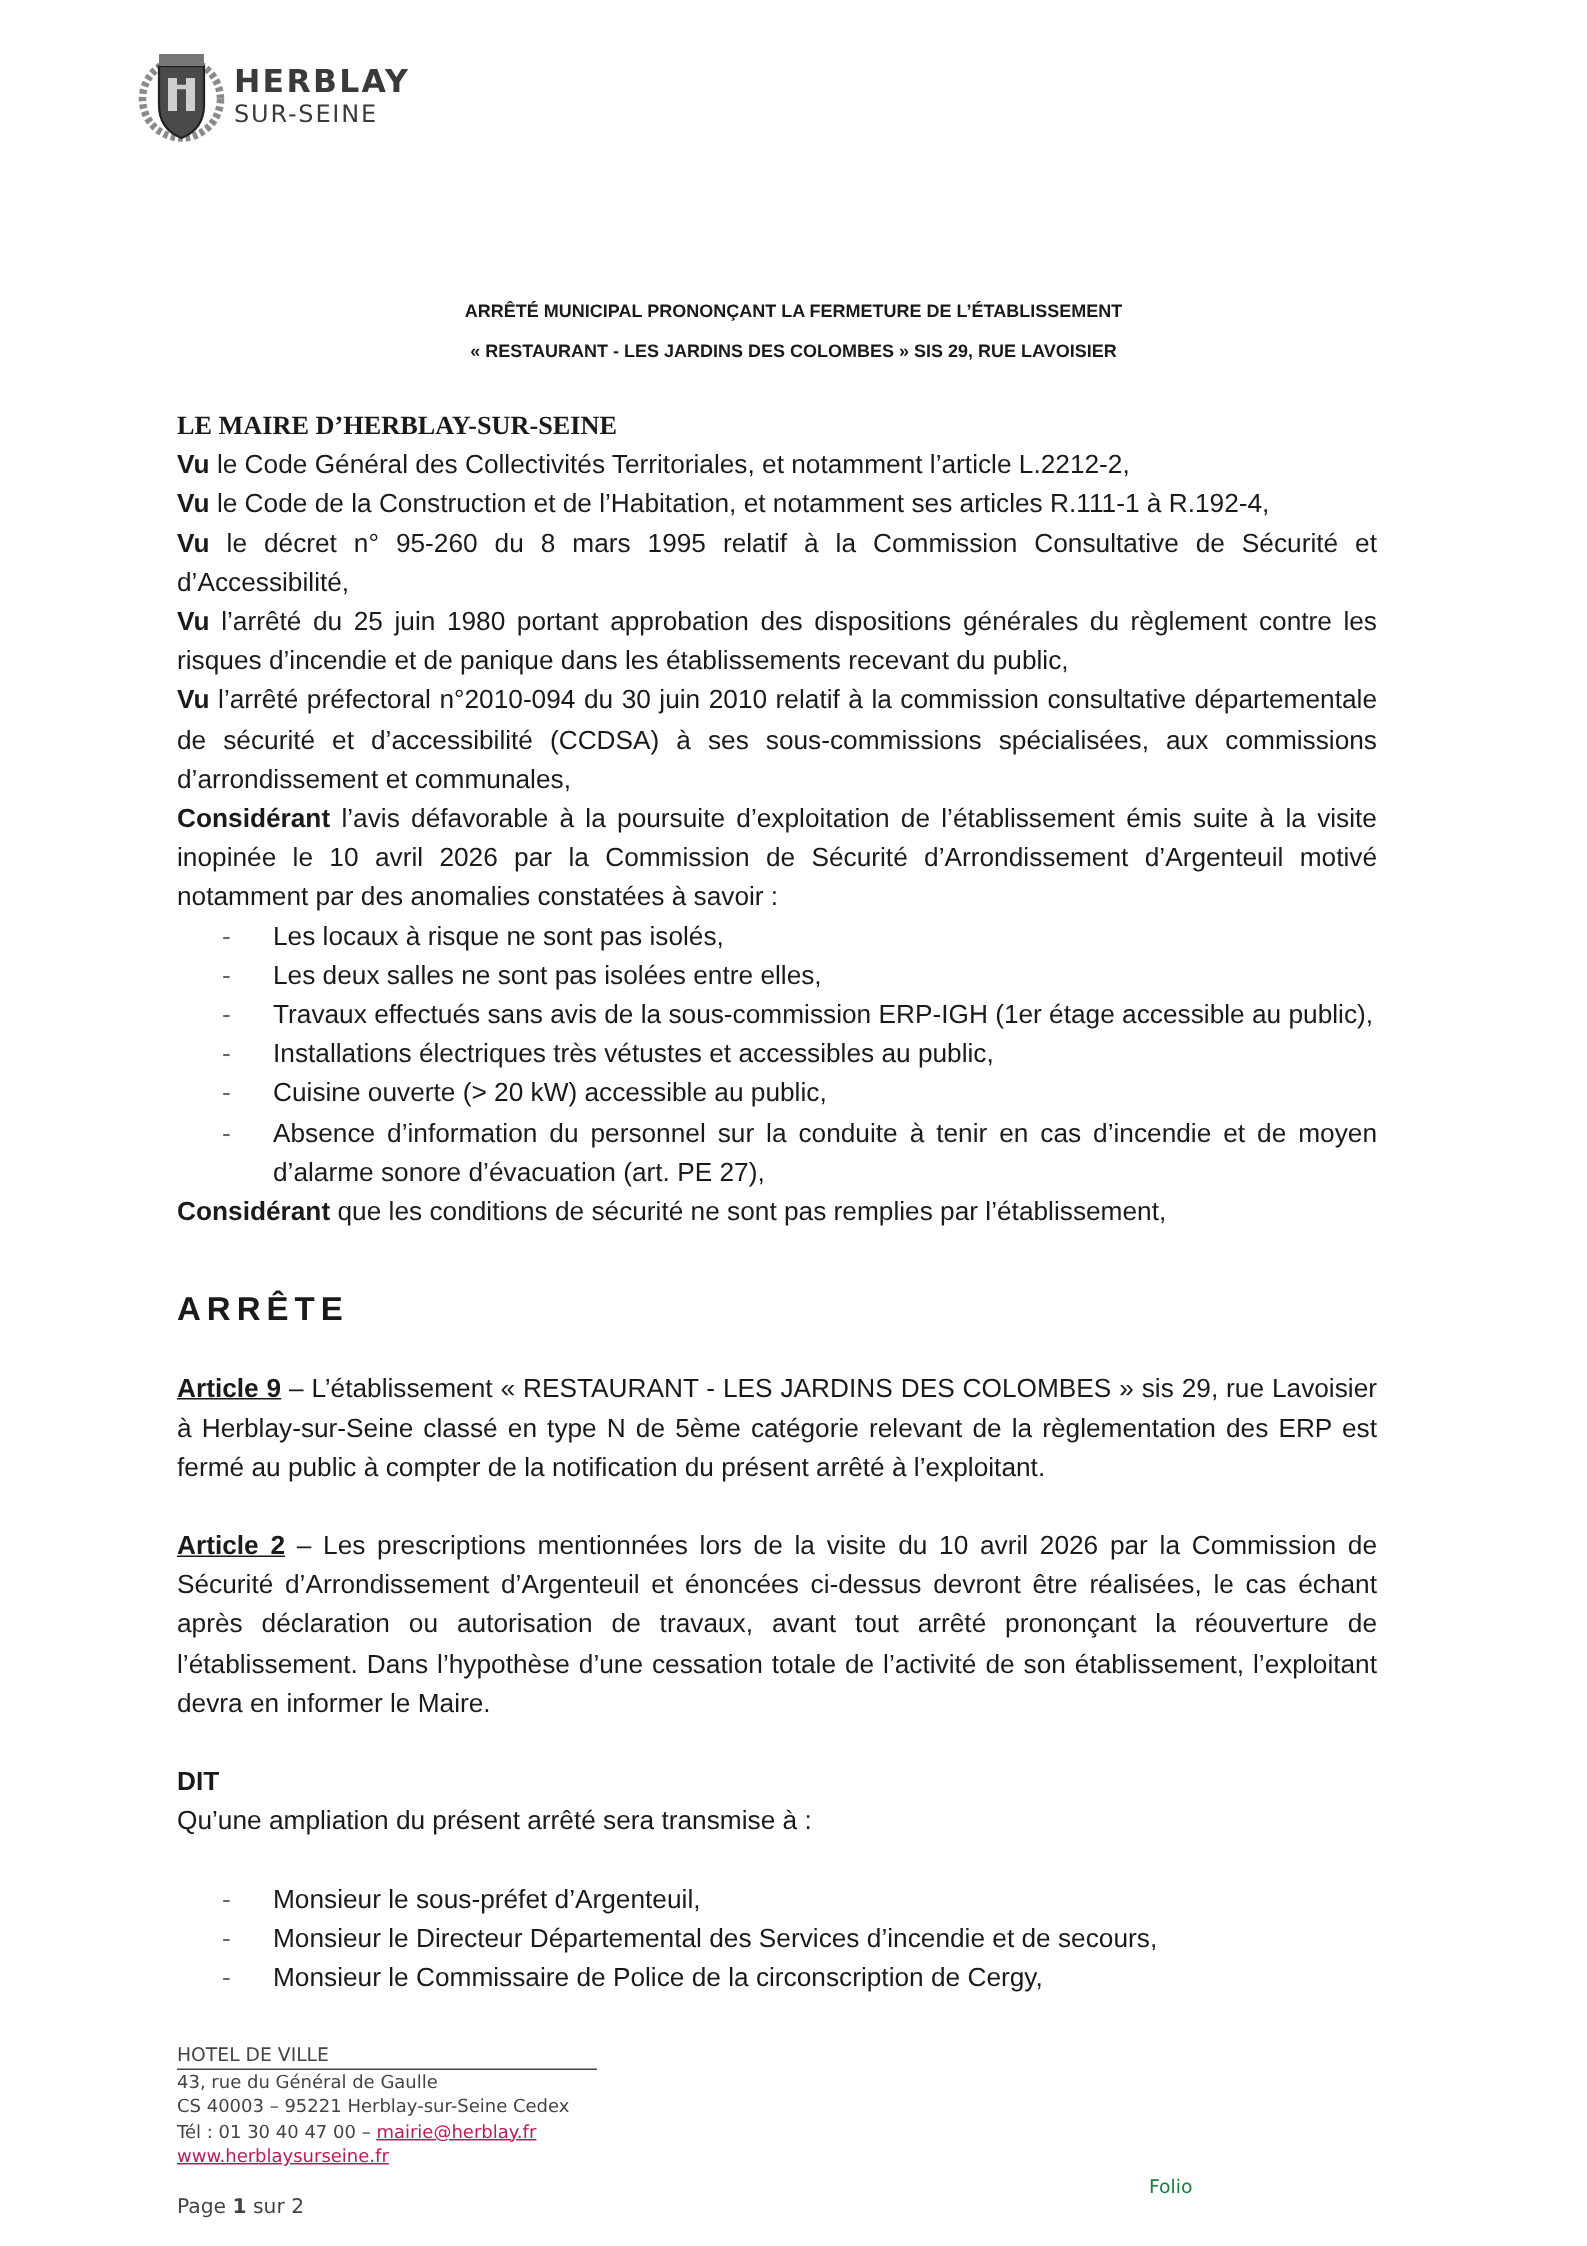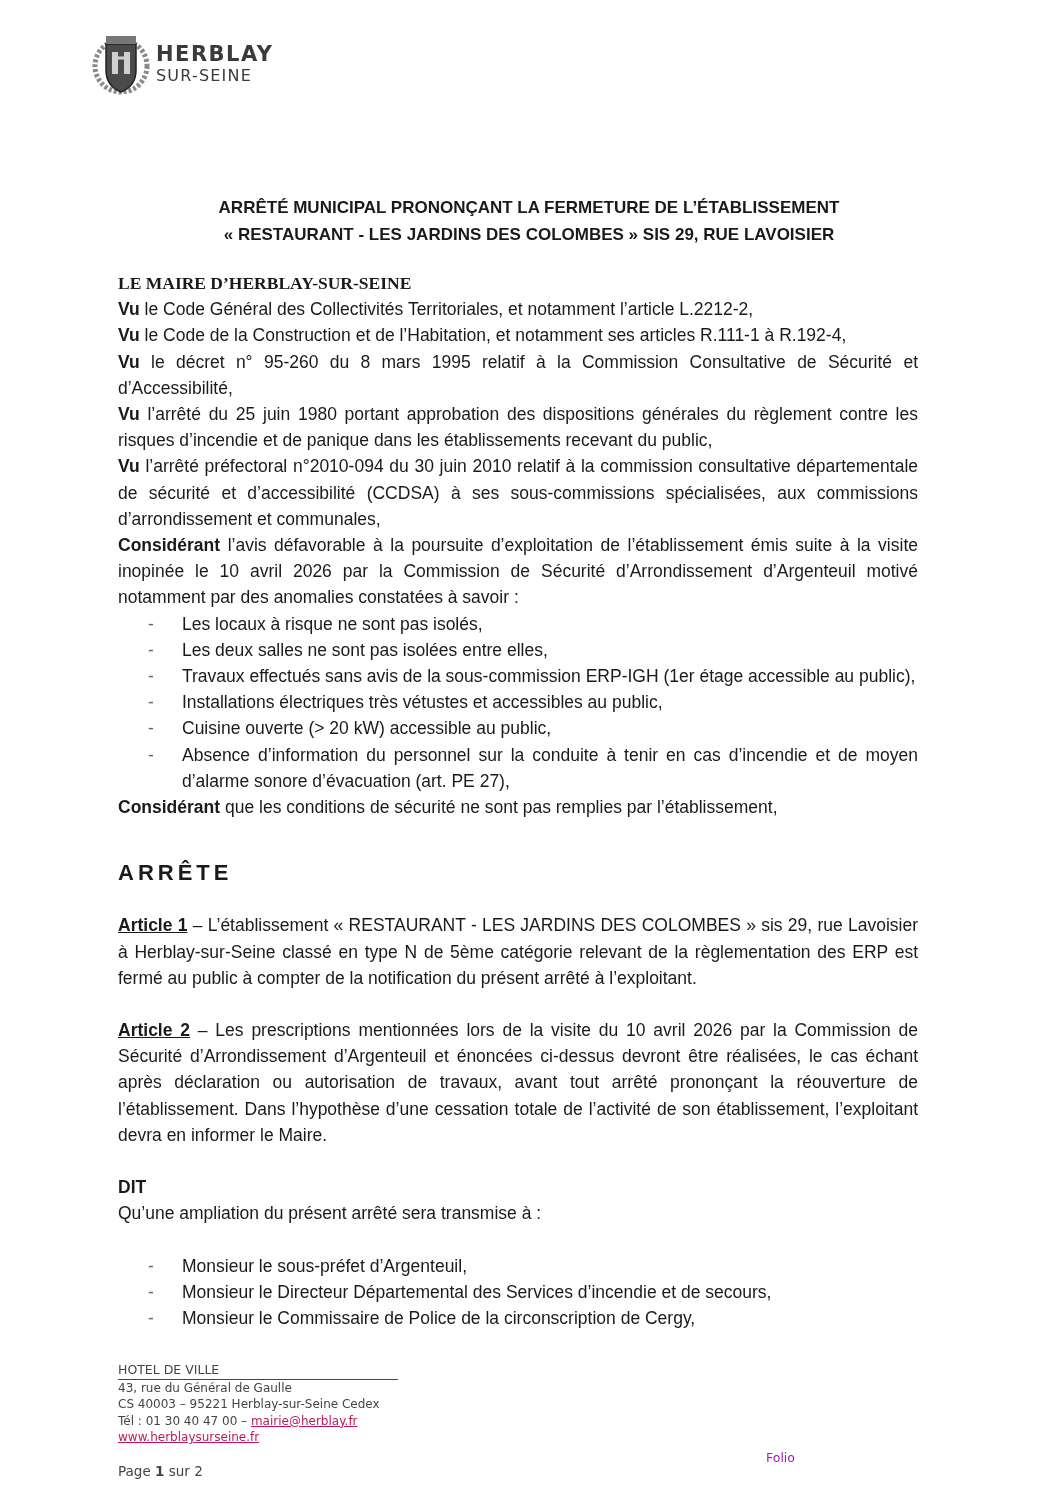--- a/index.html
+++ b/index.html
@@ -9,40 +9,40 @@
 
   .logo { position: absolute; left: 92px; top: 30px; display: flex; align-items: center; }
   .crest { width: 58px; height: 68px; position: relative; }
   .crest svg { width: 58px; height: 68px; }
   .logo-text { margin-left: 6px; font-family: "DejaVu Sans", sans-serif; font-weight: bold; color: #3a3a3a; line-height: 1; }
   .logo-text .l1 { font-size: 21px; letter-spacing: 1.5px; }
   .logo-text .l2 { font-size: 16px; letter-spacing: 1.2px; margin-top: 3px; font-weight: normal; }
 
   .ref { position: absolute; left: 620px; top: 116px; font-weight: bold; font-size: 17px; line-height: 27px; }
 
-  .title { position: absolute; left: 118px; width: 822px; top: 194px; text-align: center; font-weight: bold; font-size: 17px; line-height: 27px; }
+  .title { position: absolute; left: 118px; width: 822px; top: 194px; text-align: center; font-weight: bold; font-size: 12px; line-height: 27px; }
 
   .body { position: absolute; left: 118px; width: 800px; top: 270px; font-size: 17.5px; line-height: 26.2px; }
   .body p { margin: 0; text-align: justify; }
   .body b { font-weight: bold; }
   .maire { font-weight: bold; font-family: Liberation Serif, serif; }
   ul.dash { list-style: none; margin: 0; padding: 0; }
   ul.dash li { position: relative; padding-left: 64px; text-align: justify; }
   ul.dash li::before { content: "-"; position: absolute; left: 30px; top: 0; color: #666; }
 
   .arrete { text-align: center; font-weight: bold; letter-spacing: 4px; font-size: 22px; margin-top: 40px !important; margin-bottom: 26px !important; }
   .art-label { font-weight: bold; text-decoration: underline; }
   .gap { height: 26px; }
   .dit { font-weight: bold; }
 
   .footer { position: absolute; left: 118px; top: 1362px; font-family: "DejaVu Sans", sans-serif; font-size: 12px; line-height: 16.5px; color: #444; }
   .footer .hv { border-bottom: 1px solid #444; width: 280px; font-size: 12.5px; }
   .footer a { color: #be185d; text-decoration: underline; }
   .footer .pg { font-size: 13.5px; margin-top: 17px; }
-  .folio { position: absolute; left: 766px; top: 1450px; font-family: "DejaVu Sans", sans-serif; font-size: 12.5px; color: #a21caf; }
+  .folio { position: absolute; left: 766px; top: 1450px; font-family: "DejaVu Sans", sans-serif; font-size: 12.5px; color: #15803d; }
 </style>
 </head>
 <body>
 
 <div class="page">
 
   <div class="logo">
     <div class="crest">
       <svg viewBox="0 0 58 68">
         <circle cx="29" cy="36" r="26" fill="none" stroke="#8a8a8a" stroke-width="5" stroke-dasharray="3 2"></circle>
@@ -81,21 +81,21 @@
       <li>Travaux effectués sans avis de la sous-commission ERP-IGH (1er étage accessible au public),</li>
       <li>Installations électriques très vétustes et accessibles au public,</li>
       <li>Cuisine ouverte (&gt; 20 kW) accessible au public,</li>
       <li>Absence d’information du personnel sur la conduite à tenir en cas d’incendie et de moyen d’alarme sonore d’évacuation (art. PE 27),</li>
     </ul>
 
     <p><b>Considérant</b> <span>que les conditions de sécurité ne sont pas remplies par l’établissement,</span></p>
 
     <p class="arrete">ARRÊTE</p>
 
-    <p><span class="art-label">Article 1</span><span> – L’établissement « RESTAURANT - LES JARDINS DES COLOMBES » sis 29, rue Lavoisier à Herblay-sur-Seine classé en type N de 5ème catégorie relevant de la règlementation des ERP est fermé au public à compter de la notification du présent arrêté à l’exploitant.</span></p>
+    <p><span class="art-label">Article 9</span><span> – L’établissement « RESTAURANT - LES JARDINS DES COLOMBES » sis 29, rue Lavoisier à Herblay-sur-Seine classé en type N de 5ème catégorie relevant de la règlementation des ERP est fermé au public à compter de la notification du présent arrêté à l’exploitant.</span></p>
 
     <div class="gap"></div>
 
     <p><span class="art-label">Article 2</span><span> – Les prescriptions mentionnées lors de la visite du 10 avril 2026 par la Commission de Sécurité d’Arrondissement d’Argenteuil et énoncées ci-dessus devront être réalisées, le cas échant après déclaration ou autorisation de travaux, avant tout arrêté prononçant la réouverture de l’établissement. Dans l’hypothèse d’une cessation totale de l’activité de son établissement, l’exploitant devra en informer le Maire.</span></p>
 
     <div class="gap"></div>
 
     <p class="dit">DIT</p>
     <p>Qu’une ampliation du présent arrêté sera transmise à :</p>
 

